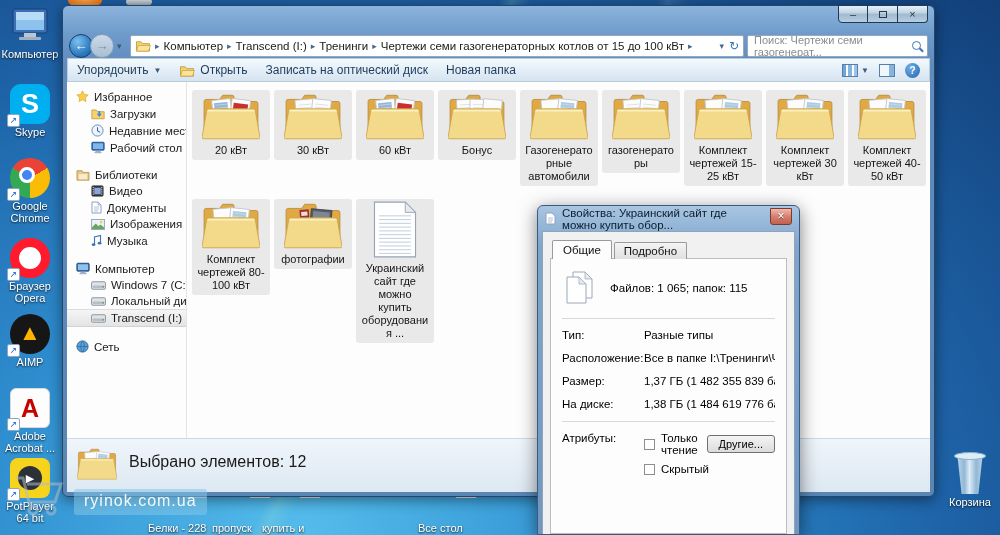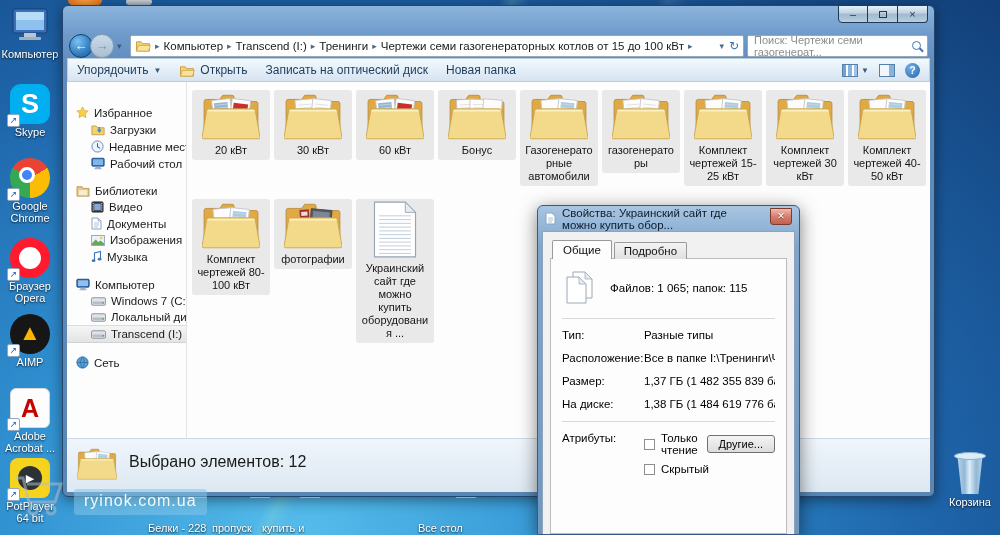--- a/index.html
+++ b/index.html
@@ -78,21 +78,21 @@
   .tbtn { padding:0 9px; display:flex; align-items:center; gap:5px; height:100%; }
   .tbtn .dd { font-size:8px; color:#3c5a78; }
   .tb-right { margin-left:auto; display:flex; align-items:center; gap:10px; padding-right:9px; }
   .views-ic { width:16px; height:13px; border:1px solid #5580ac;
       background:linear-gradient(90deg,#6fa4d8 0 3px,#fff 3px 5px,#86b4e0 5px 9px,#fff 9px 11px,#9cc2e8 11px); }
   .pane-ic { width:16px; height:13px; border:1px solid #5580ac; background:linear-gradient(90deg,#f2f7fb 0 9px,#86b4e0 9px); }
   .help-ic { width:15px; height:15px; border-radius:50%; background:radial-gradient(circle at 35% 30%,#6fb0e8,#2365a8);
       color:#fff; font-size:10px; font-weight:bold; text-align:center; line-height:15px; }
 
   .main { flex:1; margin:0 4px; background:#fdfdfd; display:flex; overflow:hidden; }
-  .sidebar { width:120px; flex:none; border-right:1px solid #e4e4e4; padding-top:22px; font-size:11.5px; color:#1a1a1a; overflow:hidden; }
+  .sidebar { width:120px; flex:none; border-right:1px solid #e4e4e4; padding-top:6px; font-size:11.5px; color:#1a1a1a; overflow:hidden; }
   .g-head { display:flex; align-items:center; gap:5px; padding:2px 2px 2px 9px; }
   .g-child { display:flex; align-items:center; gap:5px; padding:2px 2px 2px 24px; white-space:nowrap; }
   .g-child.sel { background:linear-gradient(#f5f5f5,#e4e4e4); border-top:1px solid #dcdcdc; border-bottom:1px solid #d2d2d2; }
   .group { margin-bottom:11px; }
   .sb-ic { flex:none; display:inline-flex; }
 
   .content { flex:1; padding:8px 0 0 5px; overflow:hidden; }
   .tiles-row { display:flex; align-items:flex-start; gap:4px; margin-bottom:13px; }
   .tile { width:78px; flex:none; background:#e9e9e9; border-radius:3px; padding:2px 1px 3px;
       display:flex; flex-direction:column; align-items:center; }

